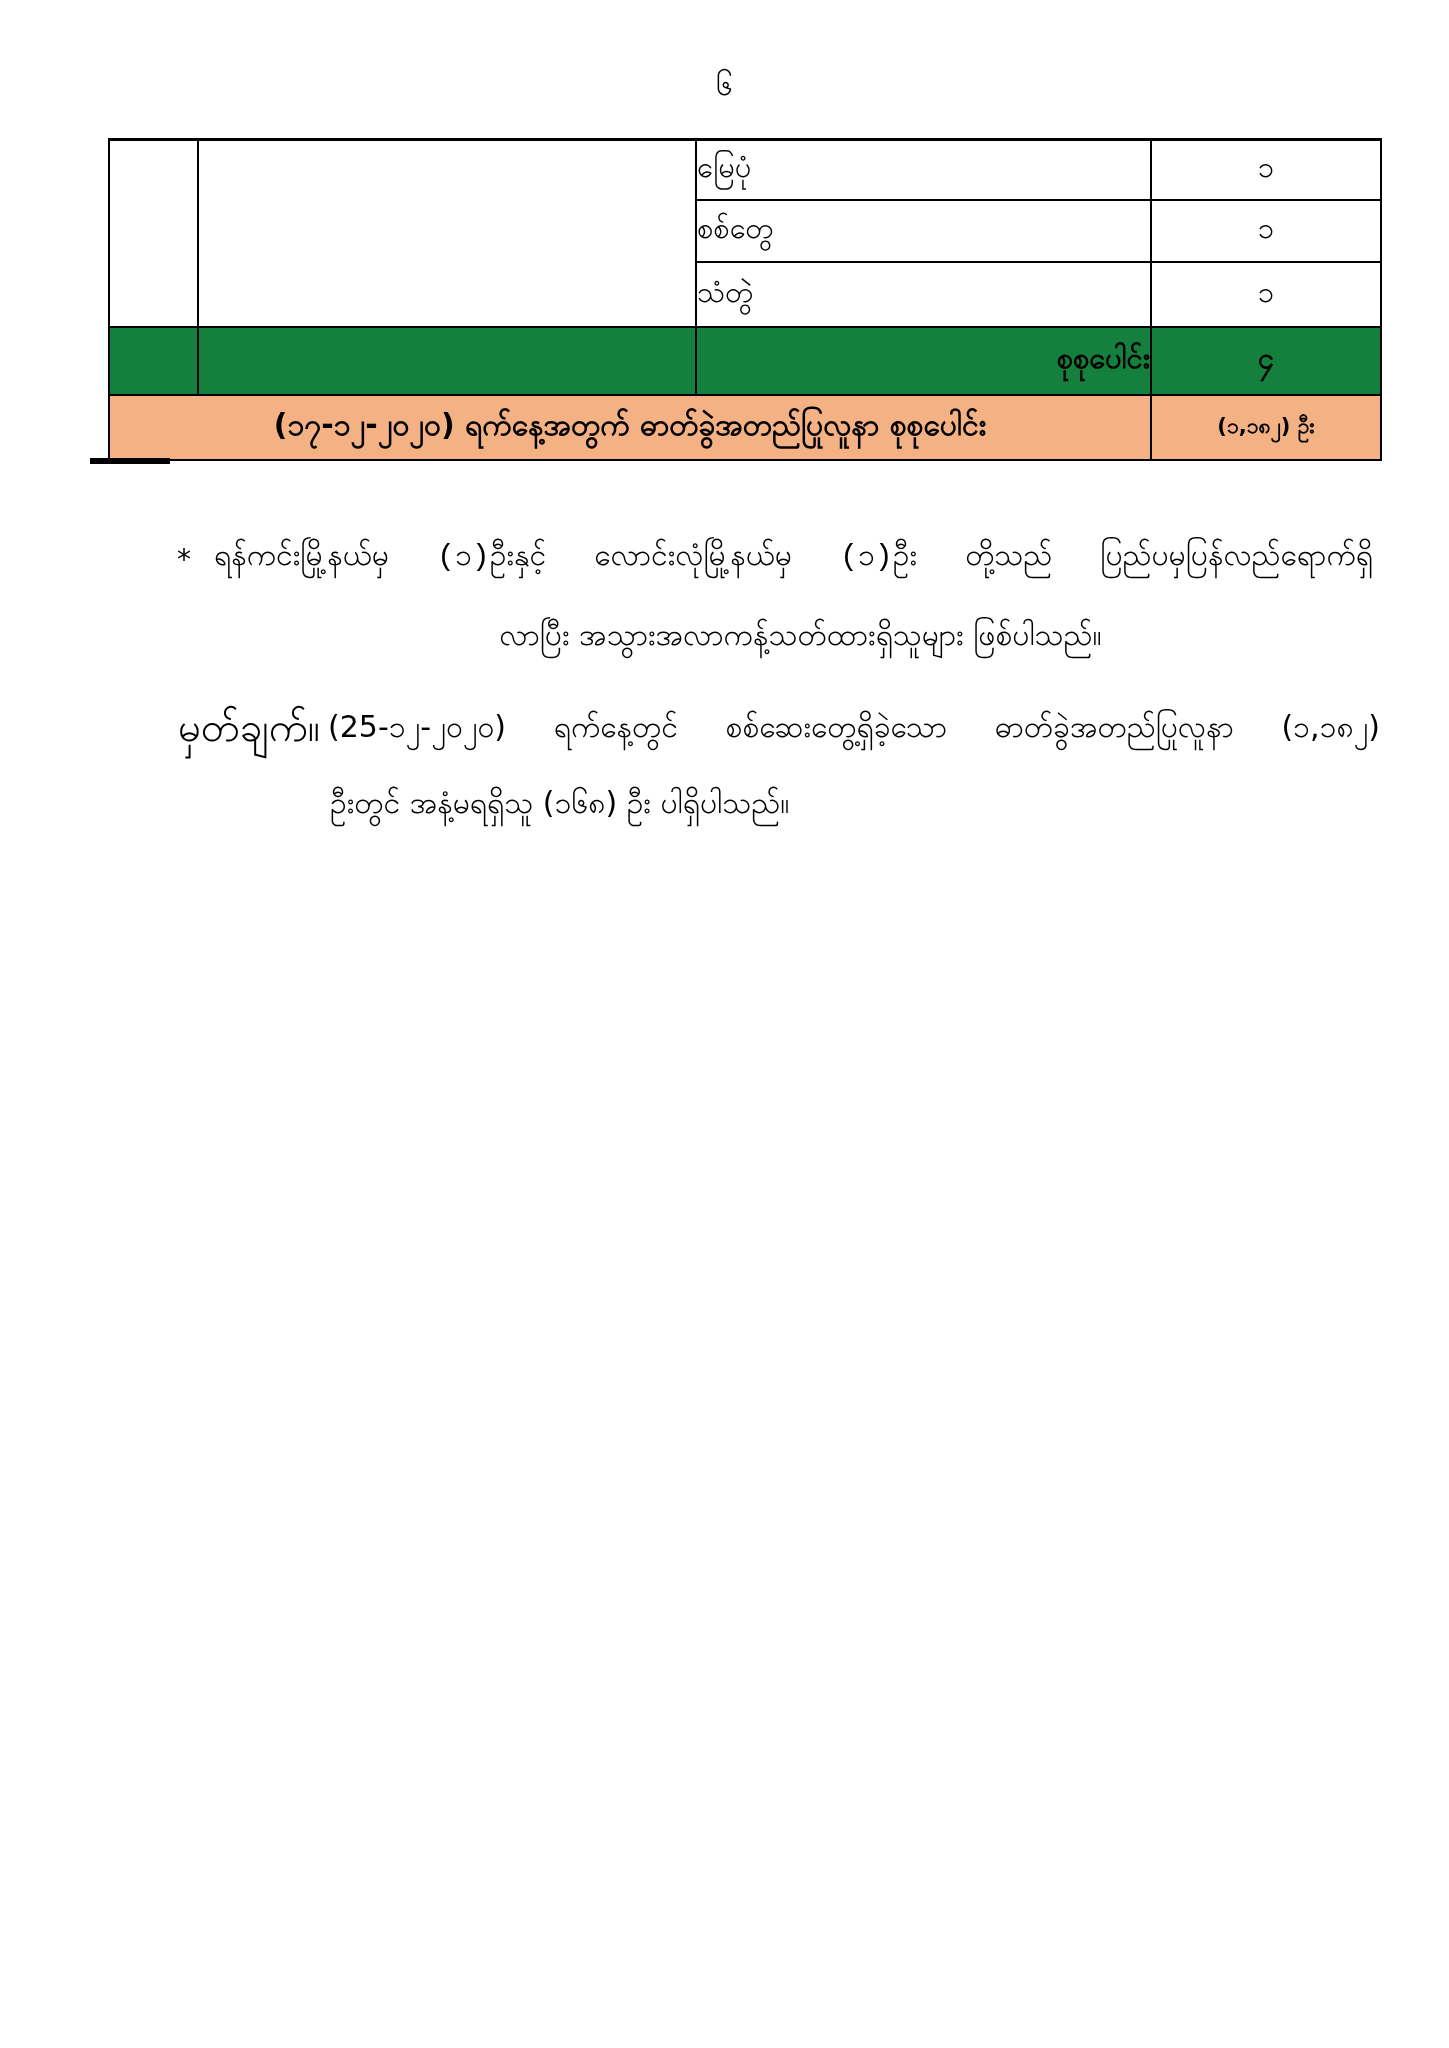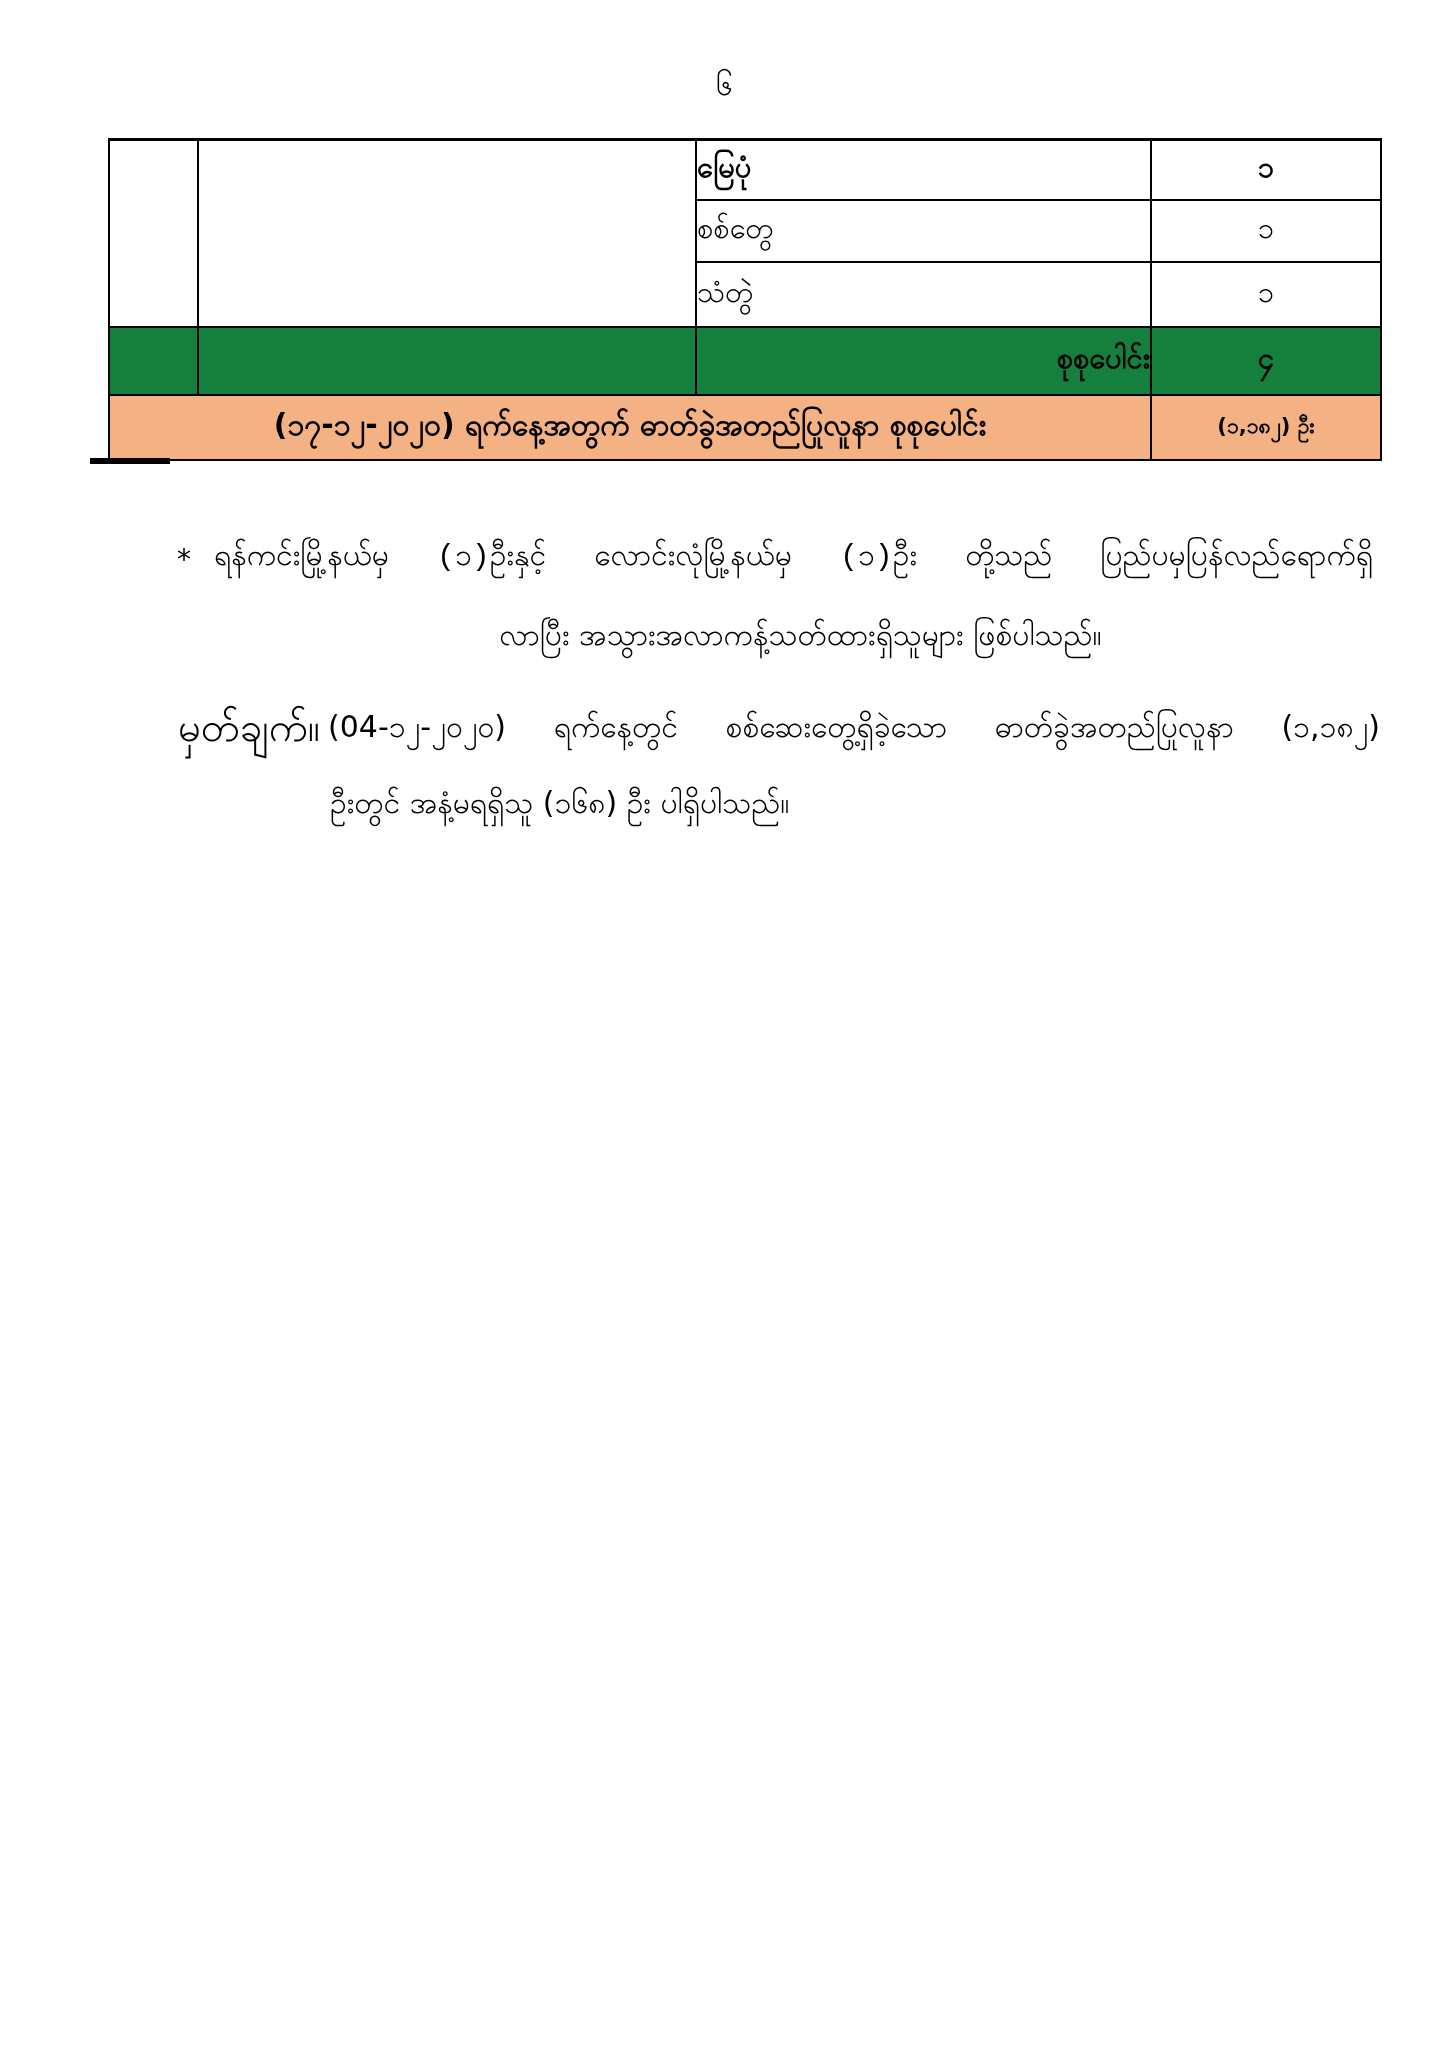--- a/index.html
+++ b/index.html
@@ -32,21 +32,21 @@
     font-size: 29px;
     border: 2px solid #000;
     border-top: 3px solid #000;
   }
   table.report td {
     border: 2px solid #000;
     padding: 0;
     vertical-align: middle;
     overflow: hidden;
   }
-  tr.row-data-1 { height: 60px; font-weight: bold; }
+  tr.row-data-1 { height: 60px; }
   tr.row-data-2 { height: 62px; }
   tr.row-data-3 { height: 65px; }
   tr.row-total  { height: 68px; }
   tr.row-grand  { height: 65px; }
 
   td.cell-township { text-align: left; padding-left: 16px; }
   td.cell-count    { text-align: center; }
 
   tr.row-total td { background: #15803d; font-weight: bold; }
   td.cell-total-label { text-align: right; padding-right: 12px; }
@@ -154,14 +154,14 @@
 </tbody>
   </table>
 
 <div class="table-continuation-mark"></div>
 
 <div class="footnote-marker">*</div>
 <div class="footnote-line1">ရန်ကင်းမြို့နယ်မှ (၁)ဦးနှင့် လောင်းလုံမြို့နယ်မှ (၁)ဦး တို့သည် ပြည်ပမှပြန်လည်ရောက်ရှိ</div>
 <div class="footnote-line2">လာပြီး အသွားအလာကန့်သတ်ထားရှိသူများ ဖြစ်ပါသည်။</div>
 
 <div class="remark-label">မှတ်ချက်။</div>
-<div class="remark-line1">(04-၁၂-၂၀၂၀) ရက်နေ့တွင် စစ်ဆေးတွေ့ရှိခဲ့သော ဓာတ်ခွဲအတည်ပြုလူနာ (၁,၁၈၂)</div>
+<div class="remark-line1">(25-၁၂-၂၀၂၀) ရက်နေ့တွင် စစ်ဆေးတွေ့ရှိခဲ့သော ဓာတ်ခွဲအတည်ပြုလူနာ (၁,၁၈၂)</div>
 <div class="remark-line2">ဦးတွင် အနံ့မရရှိသူ (၁၆၈) ဦး ပါရှိပါသည်။</div>
 
 </body></html>

